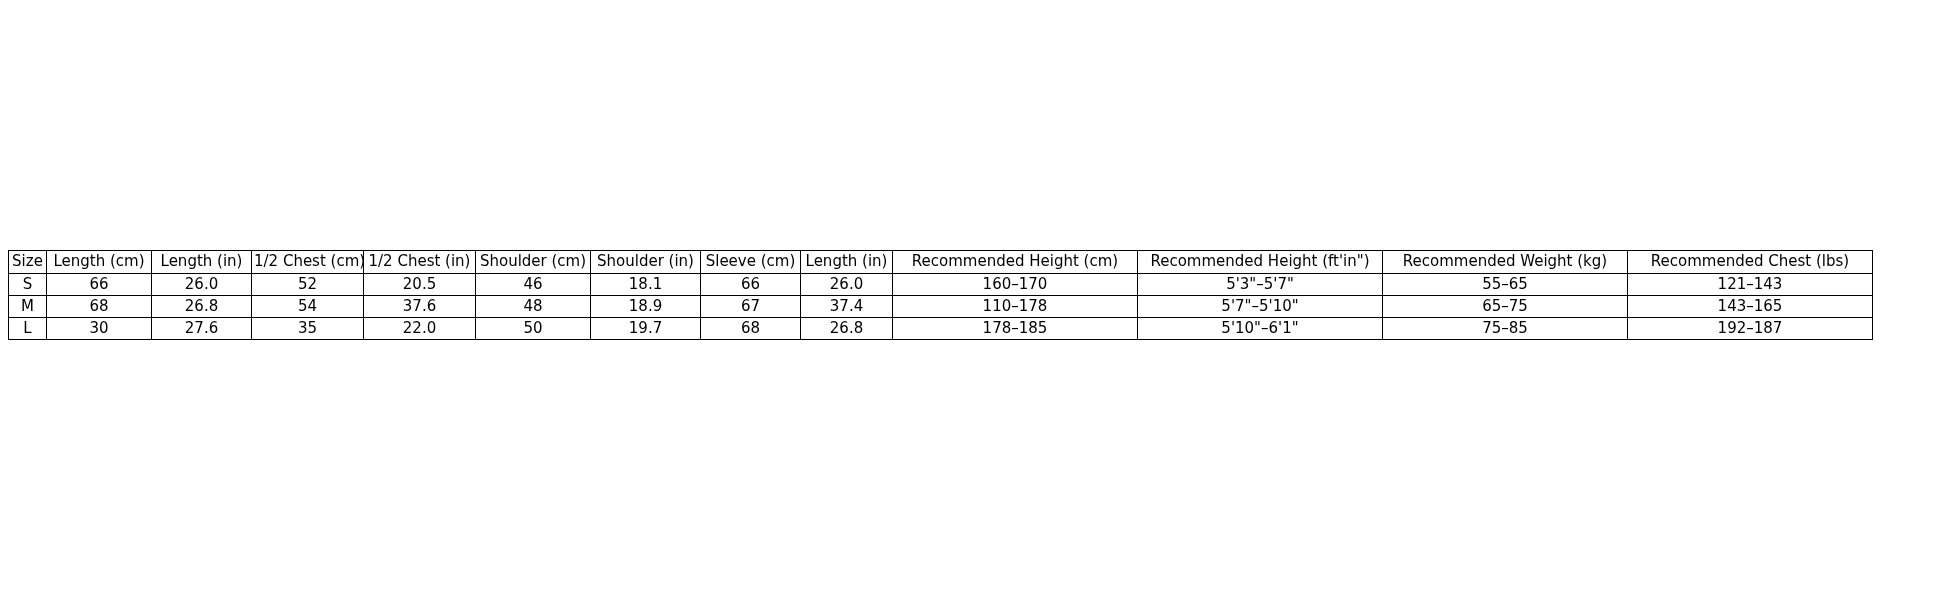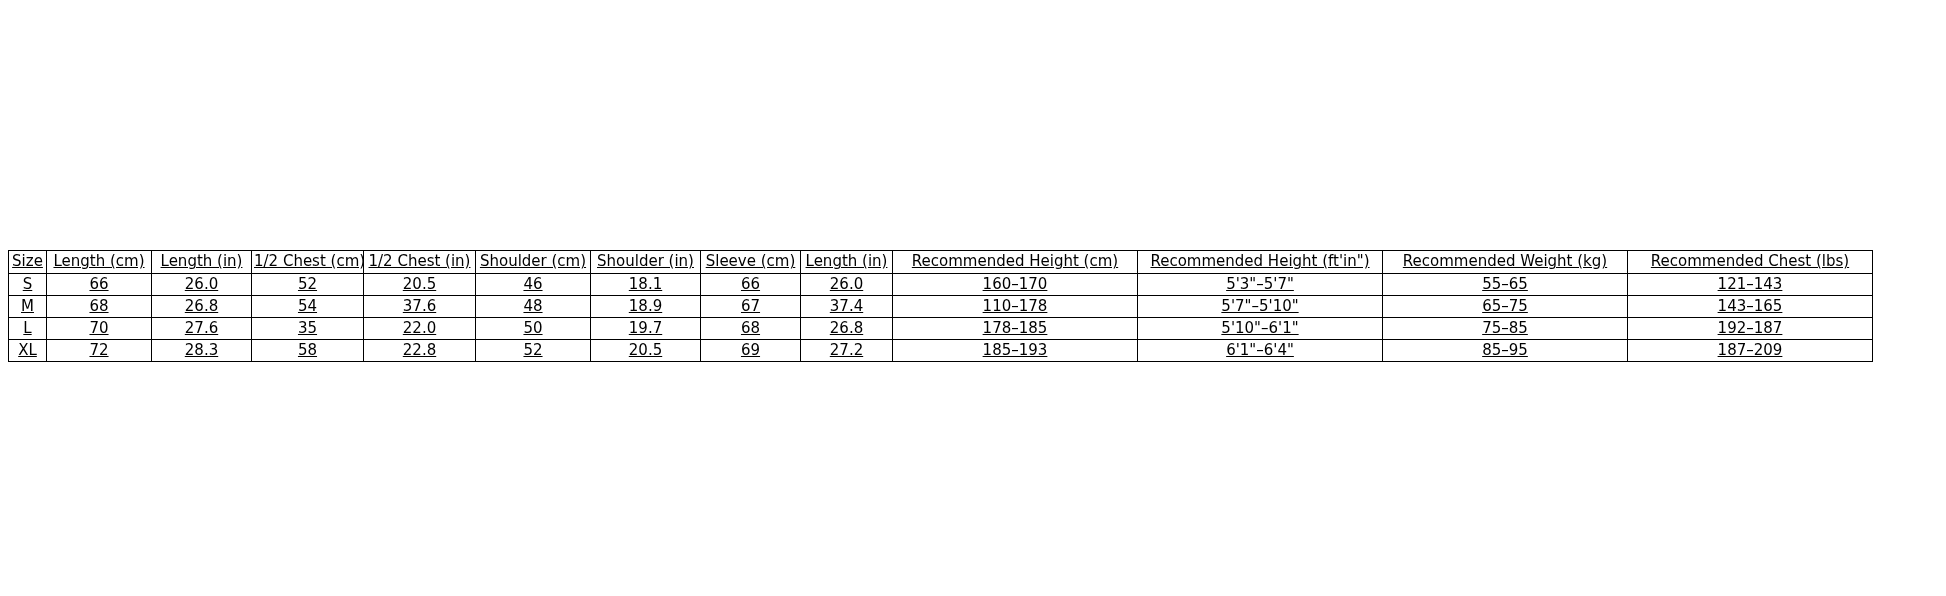--- a/index.html
+++ b/index.html
@@ -20,21 +20,20 @@
     left: 8px;
     top: 250px;
     width: 1930px;
   }
   table.size-chart {
     border-collapse: collapse;
     table-layout: fixed;
     width: 1702px;
     font-size: 15px;
     line-height: 1.15;
-    text-decoration: underline;
   }
   table.size-chart th,
   table.size-chart td {
     border: 1px solid #000000;
     text-align: center;
     padding: 1px 2px;
     font-weight: normal;
     white-space: nowrap;
     overflow: hidden;
   }
@@ -122,43 +121,28 @@
         <td>18.9</td>
         <td>67</td>
         <td>37.4</td>
         <td>110–178</td>
         <td>5'7"–5'10"</td>
         <td>65–75</td>
         <td>143–165</td>
       </tr>
       <tr>
         <td>L</td>
-        <td>70</td>
+        <td>30</td>
         <td>27.6</td>
         <td>35</td>
         <td>22.0</td>
         <td>50</td>
         <td>19.7</td>
         <td>68</td>
         <td>26.8</td>
         <td>178–185</td>
         <td>5'10"–6'1"</td>
         <td>75–85</td>
         <td>192–187</td>
       </tr>
-      <tr>
-        <td>XL</td>
-        <td>72</td>
-        <td>28.3</td>
-        <td>58</td>
-        <td>22.8</td>
-        <td>52</td>
-        <td>20.5</td>
-        <td>69</td>
-        <td>27.2</td>
-        <td>185–193</td>
-        <td>6'1"–6'4"</td>
-        <td>85–95</td>
-        <td>187–209</td>
-      </tr>
     </tbody>
   </table>
 </div>
 
 </body></html>

